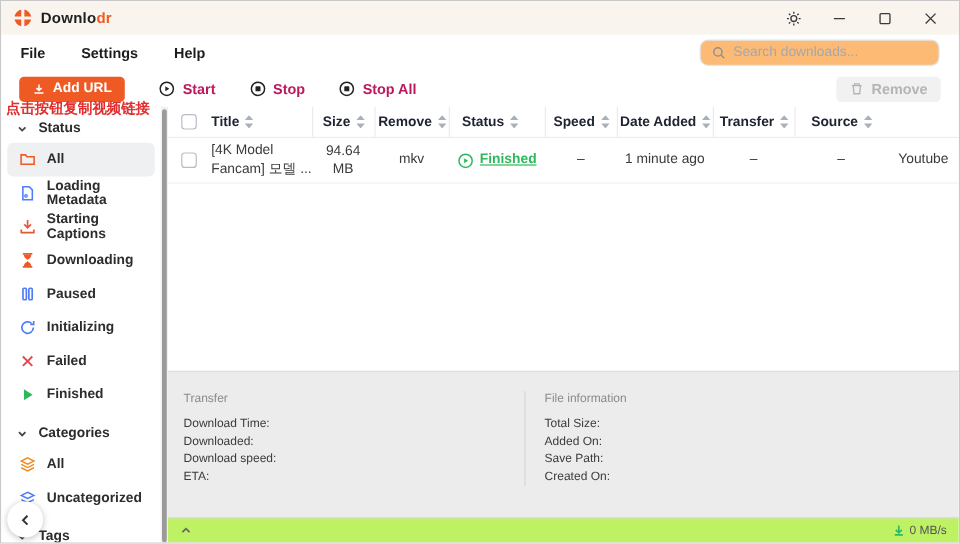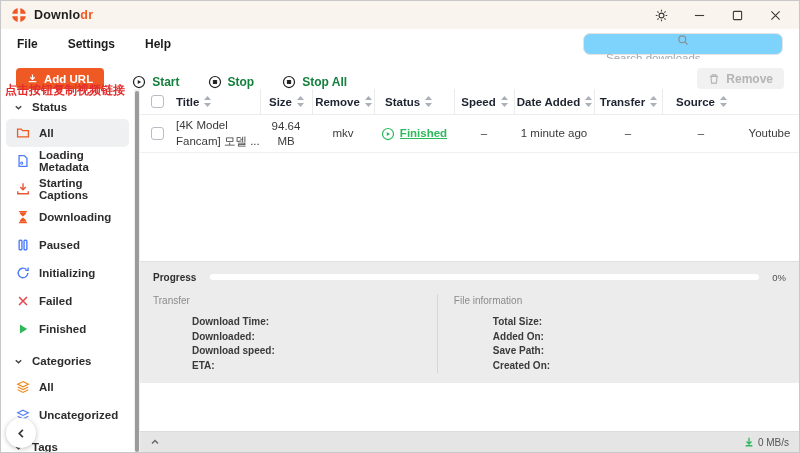--- a/index.html
+++ b/index.html
@@ -13,29 +13,29 @@
   
   .titlebar { flex:0 0 28px; background:#faf4ee; display:flex; align-items:center; padding:0 10px; gap:7px; }
   .title { font-size:12.5px; font-weight:bold; color:#1f1f1f; letter-spacing:.2px; }
   .title .accent { color:#ef5a24; }
   .win-controls { margin-left:auto; display:flex; align-items:center; gap:22px; padding-right:6px; }
   .win-btn { display:flex; align-items:center; justify-content:center; width:16px; height:16px; cursor:default; }
   
   .menubar { flex:0 0 30px; background:#fff; display:flex; align-items:center; padding:0 16px; gap:30px; }
   .menu-item { font-size:12px; font-weight:bold; color:#1c1c1c; }
   .searchbox { margin-left:auto; width:200px; height:22px; border:1px solid #e3e3e3; border-radius:7px;
-    display:flex; align-items:center; gap:6px; padding:0 9px; background:#7dd3fc;flex-direction:column; }
+    display:flex; align-items:center; gap:6px; padding:0 9px; background:#fdba74; }
   .searchbox input { border:none; outline:none; flex:1; font-size:11.5px; font-family:"Liberation Sans",sans-serif; color:#444; background:transparent; }
   .searchbox input::placeholder { color:#a3a8af; }
   
-  .toolbar { flex:0 0 30px; background:#fff; display:flex; align-items:flex-end; padding:0 15px; gap:28px; }
+  .toolbar { flex:0 0 30px; background:#fff; display:flex; align-items:center; padding:0 15px; gap:28px; }
   .btn-addurl { display:flex; align-items:center; gap:6px; background:#ef5a24; color:#fff; border:none;
     height:21px; padding:0 11px; border-radius:4px; font-size:11.5px; font-weight:bold; font-family:inherit; }
   .tool-btn { display:flex; align-items:center; gap:6px; background:none; border:none; font-family:inherit;
-    font-size:12px; font-weight:bold; color:#15803d; }
+    font-size:12px; font-weight:bold; color:#be185d; }
   .btn-remove { margin-left:auto; display:flex; align-items:center; gap:6px; background:#f1f1f1; color:#b4b4b4;
     border:none; height:21px; padding:0 11px; border-radius:4px; font-size:12px; font-weight:bold; font-family:inherit; }
   
   .annotation { position:absolute; left:4px; top:81px; z-index:9; color:#e12d2d; font-size:12px; font-weight:bold; }
   
   .content { flex:1; display:flex; min-height:0; }
   
   .sidebar { flex:0 0 133px; width:133px; padding-top:6px; overflow:hidden; background:#fff; }
   .section-header { display:flex; align-items:center; gap:9px; height:24px; padding-left:13px;
     font-size:11.5px; font-weight:bold; color:#2c2c2c; }
@@ -70,23 +70,23 @@
   .progress-row { display:flex; align-items:center; height:16px; }
   .progress-label { font-size:10px; font-weight:bold; color:#2f2f2f; }
   .progress-track { flex:1; height:6px; background:#fff; border-radius:3px; margin:0 13px 0 14px; overflow:hidden; }
   .progress-fill { height:100%; width:0%; background:#ef5a24; }
   .progress-value { font-size:9.5px; color:#4f4f4f; }
   .info-grid { display:flex; margin-top:9px; }
   .info-col { padding-top:1px; }
   .info-col.left { flex:0 0 45%; border-right:1px solid #d6d6d6; }
   .info-col.right { flex:1; padding-left:16px; }
   .info-title { font-size:10px; color:#8b8b8b; margin-bottom:9px; }
-  .info-field { font-size:10px; font-weight:bold; color:#3a3a3a; line-height:14.5px;margin-left:39px; }
-  
-  .statusbar { flex:0 0 21px; background:#e5e5e5; border-top:1px solid #dcdcdc; display:flex; align-items:center; padding:0 10px;margin-top:48px; }
+  .info-field { font-size:10px; font-weight:normal; color:#3a3a3a; line-height:14.5px; }
+  
+  .statusbar { flex:0 0 21px; background:#bef264; border-top:1px solid #dcdcdc; display:flex; align-items:center; padding:0 10px; }
   .speed-wrap { margin-left:auto; display:flex; align-items:center; gap:4px; font-size:10px; color:#555; }
 </style>
 </head>
 <body>
 
 <div class="app">
 
   <div class="titlebar">
     <span class="side-icon" style="width:16px;height:16px;flex-basis:16px">
       <svg width="16" height="16" viewBox="0 0 16 16">
@@ -401,27 +401,20 @@
         <div class="td">–</div>
         <div class="td">1 minute ago</div>
         <div class="td">–</div>
         <div class="td">–</div>
         <div class="td">Youtube</div>
       </div>
 
       <div class="spacer"></div>
 
       <div class="details">
-        <div class="progress-row">
-          <span class="progress-label">Progress</span>
-          <div class="progress-track">
-              <div class="progress-fill"></div>
-            </div>
-          <span class="progress-value">0%</span>
-        </div>
         <div class="info-grid">
           <div class="info-col left">
             <div class="info-title">Transfer</div>
             <div class="info-field">Download Time:</div>
             <div class="info-field">Downloaded:</div>
             <div class="info-field">Download speed:</div>
             <div class="info-field">ETA:</div>
           </div>
           <div class="info-col right">
             <div class="info-title">File information</div>

